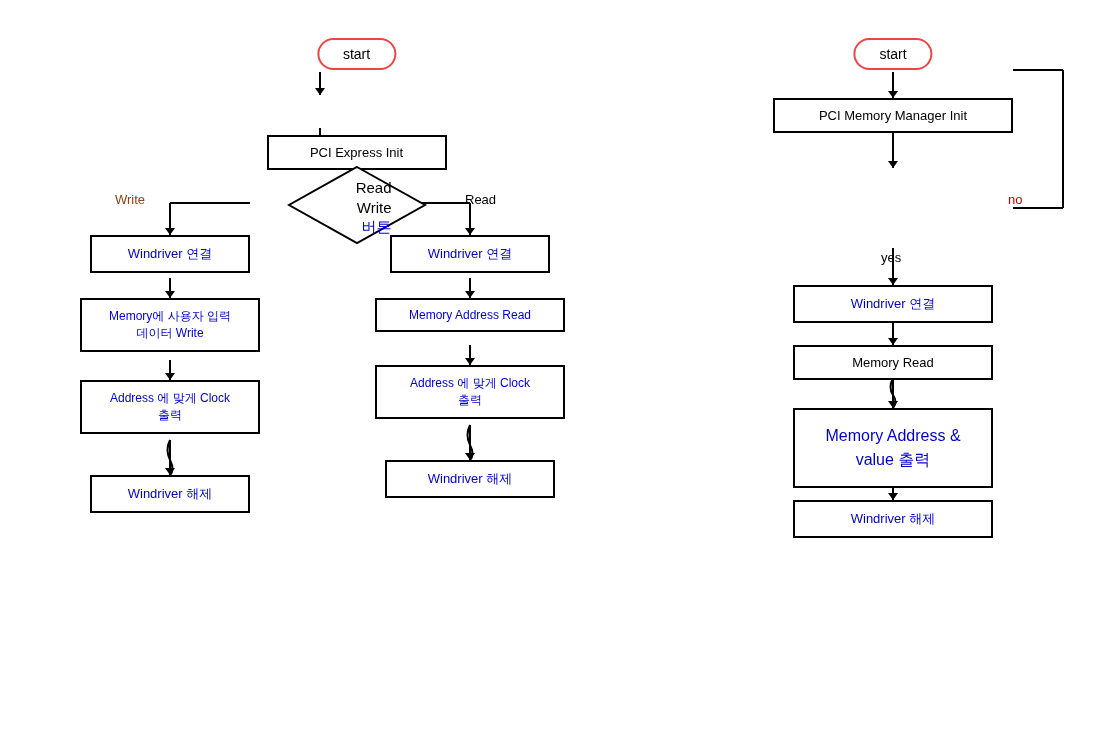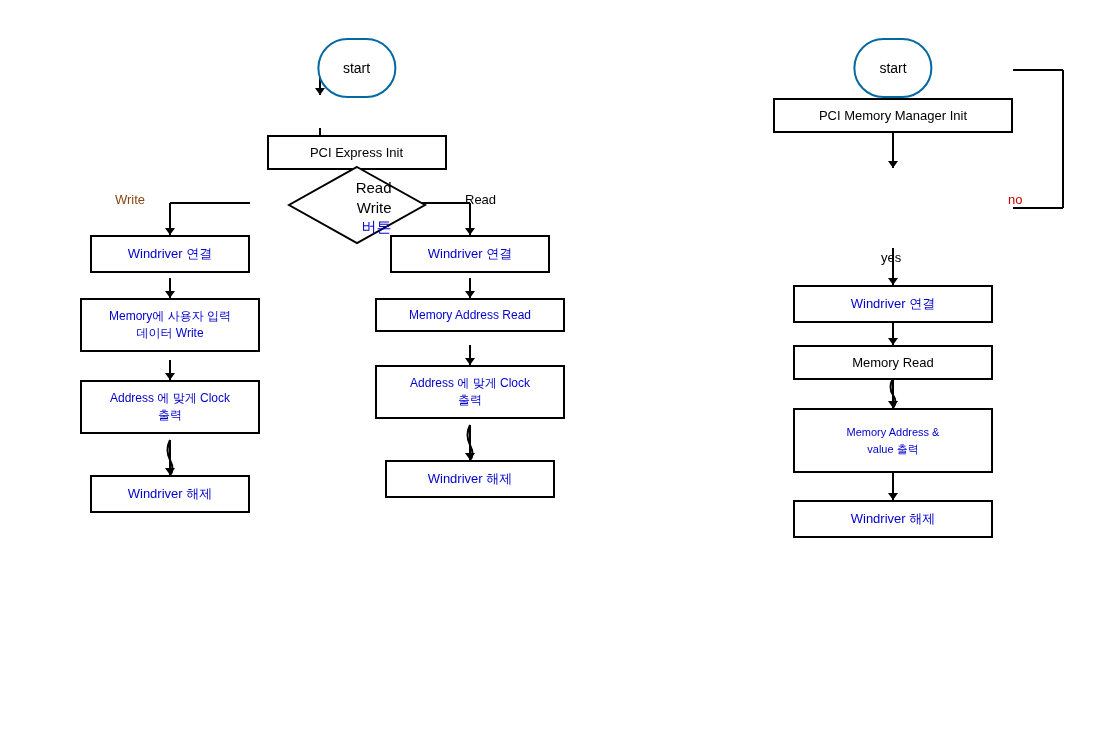--- a/index.html
+++ b/index.html
@@ -33,23 +33,23 @@
       flex: 0 0 380px;
       position: relative;
       display: flex;
       flex-direction: column;
       align-items: center;
       padding-top: 10px;
     }
 
     
     .shape-oval {
-      border: 2px solid #0369a1;
+      border: 2px solid #ef4444;
       border-radius: 50px;
-      padding: 20px 24px;
+      padding: 6px 24px;
       background: #fff;
       text-align: center;
       font-size: 14px;
       display: inline-block;
     }
     .shape-rect {
       border: 2px solid #000;
       background: #fff;
       text-align: center;
       font-size: 13px;
@@ -224,21 +224,21 @@
       <div class="shape-rect" style="width:200px;padding:8px 6px;font-size:13px;">
         <span class="korean-text">Windriver 연결</span>
       </div>
     </div>
 
     <div style="position:absolute;top:325px;left:50%;transform:translateX(-50%);">
       <div class="shape-rect" style="width:200px;padding:8px 6px;font-size:13px;">Memory Read</div>
     </div>
 
     <div style="position:absolute;top:388px;left:50%;transform:translateX(-50%);">
-      <div class="shape-rect" style="width:200px;padding:14px 0;font-size:11px;line-height:1.5;">
+      <div class="shape-rect" style="width:200px;padding:14px 0;font-size:16px;line-height:1.5;">
         <span class="korean-text">Memory Address &amp;<br>value  출력</span>
       </div>
     </div>
 
     <div style="position:absolute;top:480px;left:50%;transform:translateX(-50%);">
       <div class="shape-rect" style="width:200px;padding:8px 6px;font-size:13px;">
         <span class="korean-text">Windriver 해제</span>
       </div>
     </div>
 

